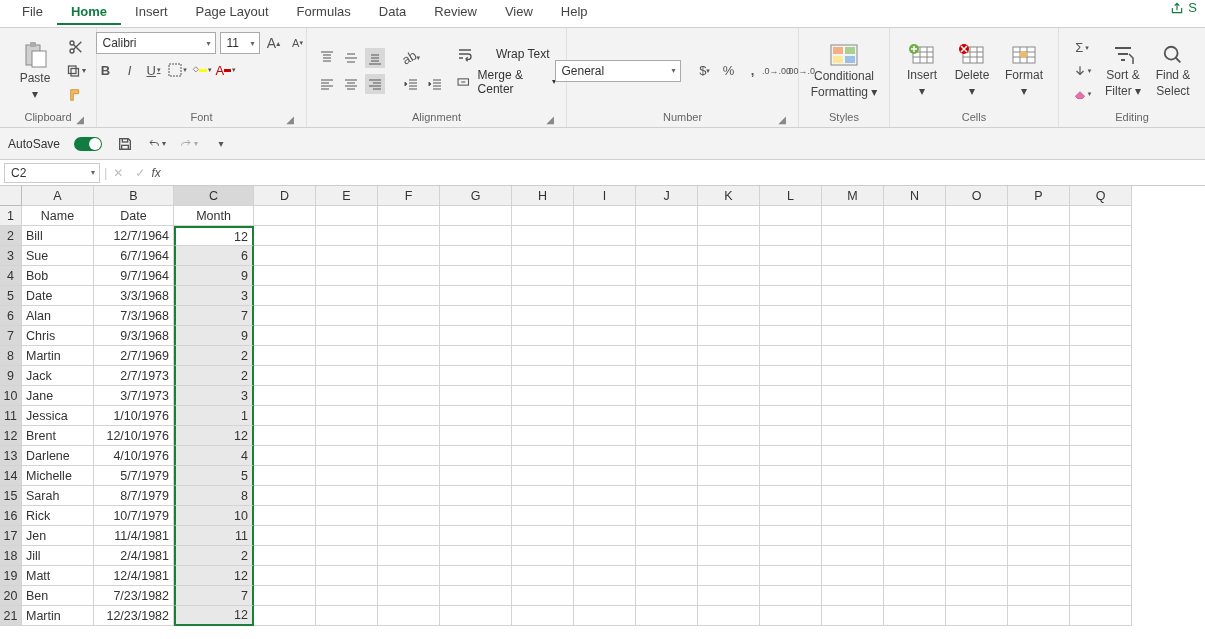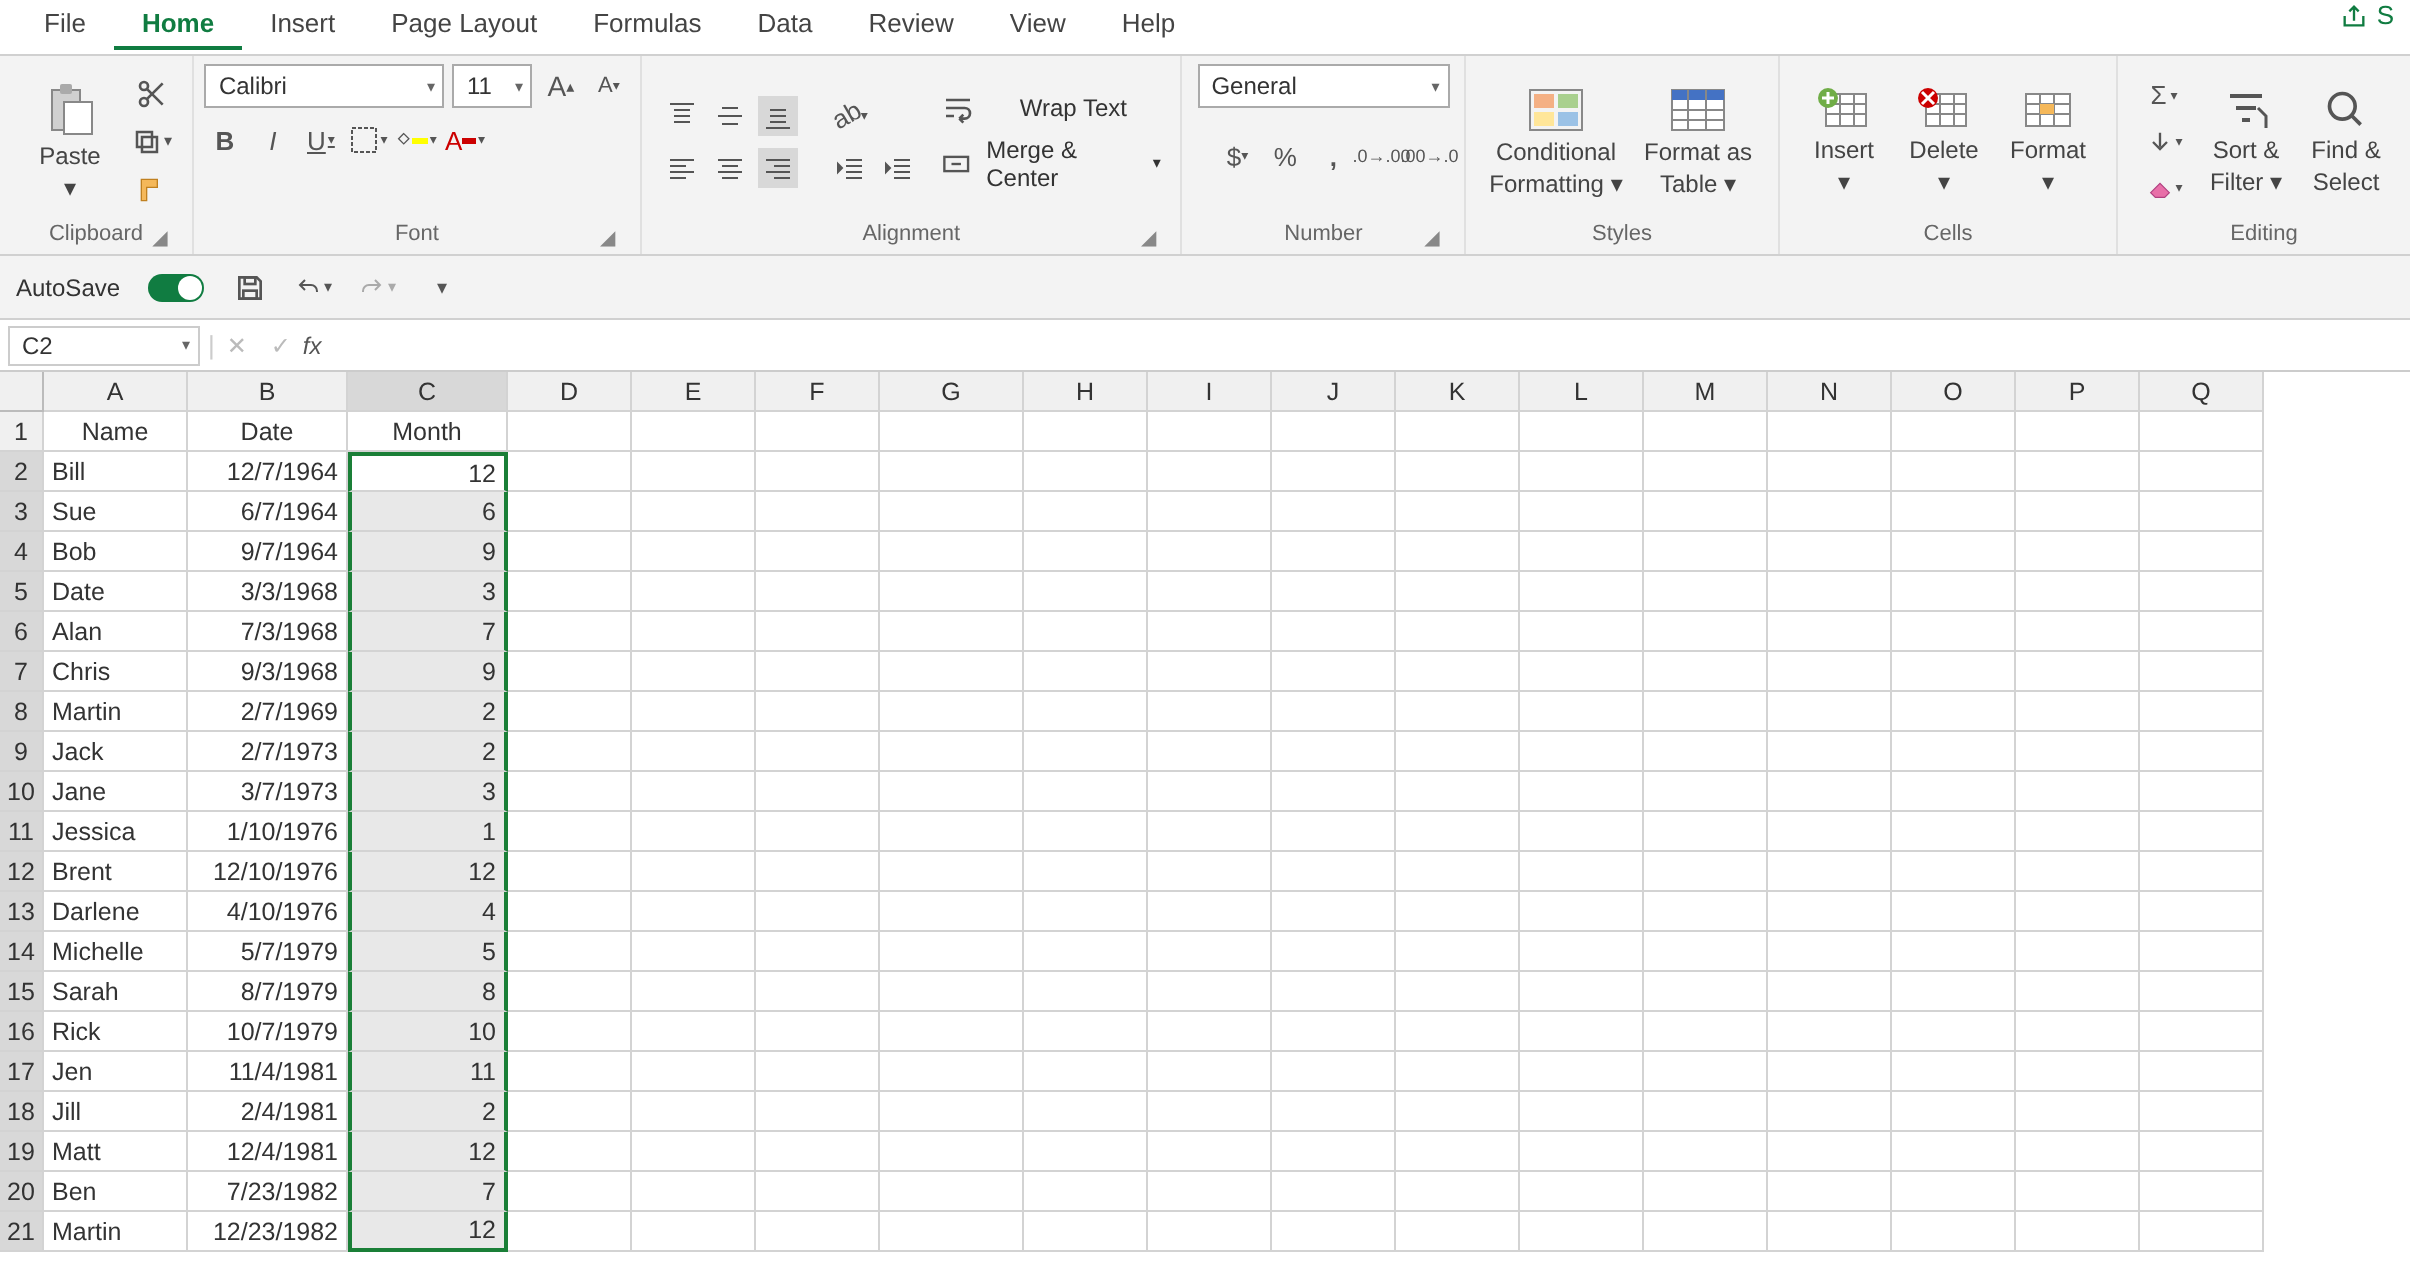--- a/index.html
+++ b/index.html
@@ -235,21 +235,21 @@
         </div>
       </div>
     </div>
     <div class="group-label">
         <span>Alignment</span>
         <span class="launcher">◢</span>
       </div>
   </div>
 
   <div class="group" style="min-width:140px">
-    <div class="group-body" style="flex-direction:column;gap:14px;align-items:flex-end">
+    <div class="group-body" style="gap:14px;align-items:center">
       <div class="sel" style="width:126px">
           <span>General</span>
           <span class="dd">▾</span>
         </div>
       <div class="row">
         <div class="sm-btn">$<span style="font-size:7px">▾</span></div>
         <div class="sm-btn">%</div>
         <div class="sm-btn" style="font-weight:bold">,</div>
         <div class="sm-btn" style="font-size:9px">.0→.00</div>
         <div class="sm-btn" style="font-size:9px">.00→.0</div>
@@ -266,29 +266,20 @@
       <div class="big-btn" style="width:70px">
         <svg width="28" height="24">
             <rect x="1" y="2" width="26" height="20" fill="none" stroke="#888"></rect>
             <rect x="3" y="4" width="10" height="7" fill="#f4b084"></rect>
             <rect x="15" y="4" width="10" height="7" fill="#a9d08e"></rect>
             <rect x="3" y="13" width="10" height="7" fill="#ffe699"></rect>
             <rect x="15" y="13" width="10" height="7" fill="#9bc2e6"></rect>
           </svg>
         <span>Conditional</span>
           <span><span>Formatting</span> <span class="caret">▾</span></span>
-      </div>
-      <div class="big-btn" style="width:60px">
-        <svg width="28" height="24">
-            <rect x="1" y="2" width="26" height="20" fill="#fff" stroke="#888"></rect>
-            <rect x="1" y="2" width="26" height="5" fill="#4472c4"></rect>
-            <path d="M1 12h26M1 17h26M9 2v20M18 2v20" stroke="#888"></path>
-          </svg>
-        <span>Format as</span>
-          <span><span>Table</span> <span class="caret">▾</span></span>
       </div>
     </div>
     <div class="group-label">
         <span>Styles</span>
       </div>
   </div>
 
   <div class="group">
     <div class="group-body">
       <div class="big-btn" style="width:44px">

